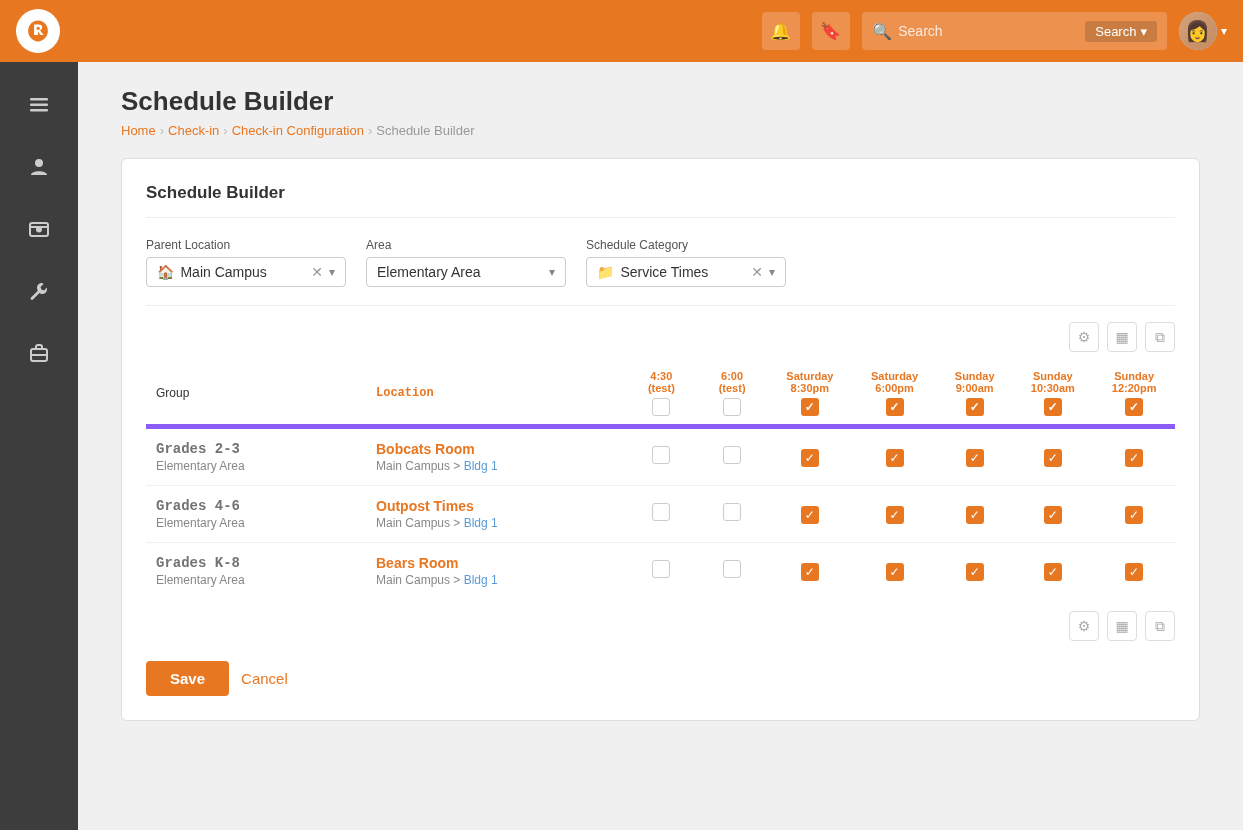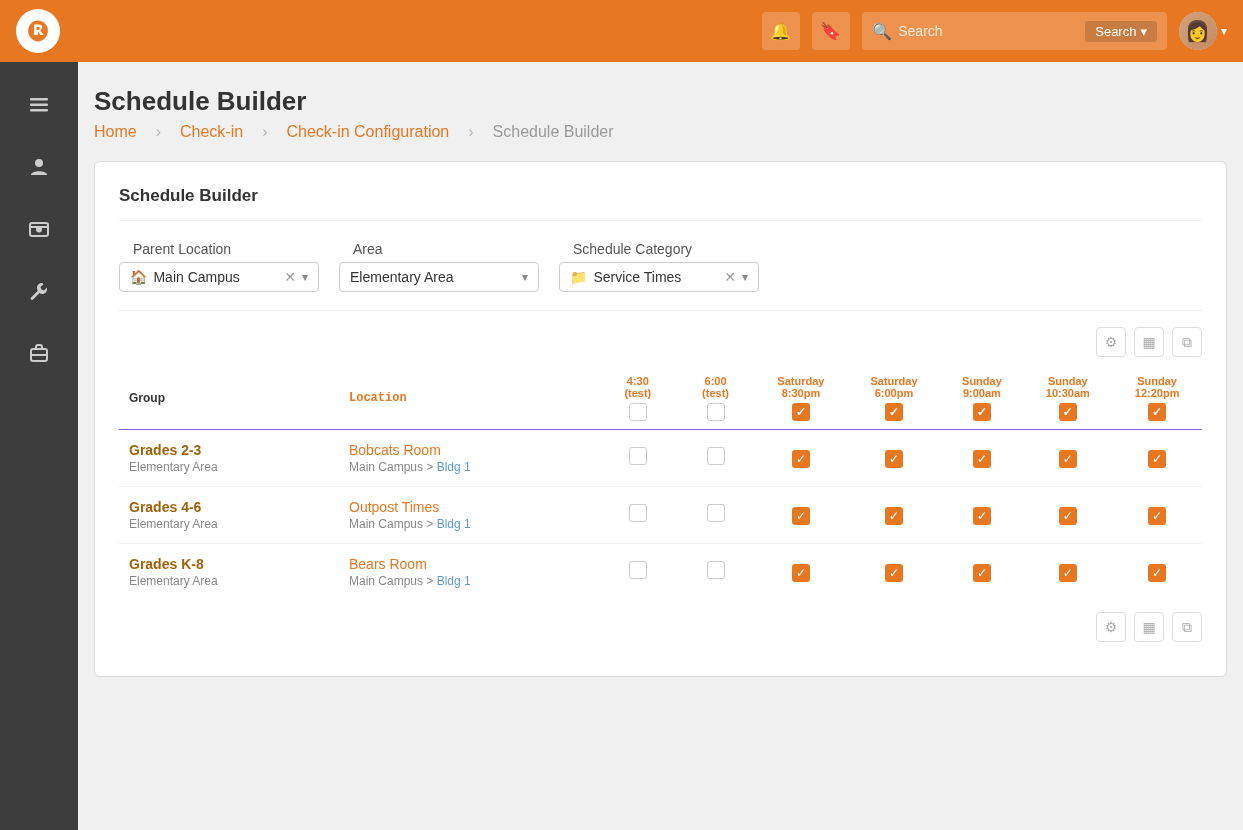--- a/index.html
+++ b/index.html
@@ -99,35 +99,35 @@
       display: flex; align-items: center; justify-content: center;
       border-radius: 6px;
       cursor: pointer;
       color: #ccc;
       font-size: 22px;
     }
 
     
     .main-content {
       flex: 1;
-      padding: 24px 16px;
+      padding: 24px 43px;
       background: #f0f0f0;
       border-radius: 28px;
     }
     .page-title {
       font-size: 26px;
       font-weight: bold;
       color: #333;
       margin-bottom: 6px;
     }
     .breadcrumb {
-      font-size: 16px;
+      font-size: 13px;
       color: #999;
       margin-bottom: 20px;
-      display: flex; align-items: center; gap: 19px;
+      display: flex; align-items: center; gap: 4px;
     }
     .breadcrumb a { color: #e87722; text-decoration: none; }
     .breadcrumb .sep { color: #bbb; }
 
     
     .card {
       background: white;
       border-radius: 6px;
       border: 1px solid #ddd;
       padding: 24px;
@@ -142,21 +142,21 @@
     }
 
     
     .filters-row {
       display: flex;
       gap: 20px;
       align-items: flex-end;
       margin-bottom: 18px;
     }
     .filter-group { display: flex; flex-direction: column; gap: 5px; }
-    .filter-label { font-size: 14px; color: #555; margin-left: 14px; }
+    .filter-label { font-size: 12px; color: #555; }
     .filter-select {
       border: 1px solid #ccc;
       border-radius: 4px;
       padding: 6px 10px;
       font-size: 14px;
       display: flex; align-items: center; gap: 6px;
       min-width: 200px;
       background: white;
       cursor: pointer;
       position: relative;
@@ -189,41 +189,41 @@
       font-size: 14px;
     }
 
     
     .schedule-table { width: 100%; border-collapse: collapse; }
     .schedule-table th {
       text-align: left;
       padding: 8px 10px;
       font-size: 12px;
       color: #555;
-      border-bottom: 1px solid #8b5cf6;
+      border-bottom: 5px solid #8b5cf6;
     }
     .schedule-table th.time-col {
       text-align: center;
       font-size: 11px;
       color: #e87722;
       font-weight: bold;
       vertical-align: bottom;
       min-width: 56px;
     }
-    .schedule-table th.group-col { color: #333; font-weight: bold; }
+    .schedule-table th.group-col { color: #333; font-weight: normal; }
     .schedule-table th.location-col { color: #e87722; font-weight: bold; }
     .schedule-table td {
       padding: 12px 10px;
       border-bottom: 1px solid #f0f0f0;
       vertical-align: middle;
     }
     .schedule-table tr:last-child td { border-bottom: none; }
-    .group-name { color: #a16207; font-weight: bold; font-size: 14px; }
+    .group-name { color: #737373; font-weight: bold; font-size: 14px; font-family: Liberation Mono, monospace; }
     .group-sub { color: #888; font-size: 12px; margin-top: 2px; }
-    .location-name { color: #e87722; font-weight: normal; font-size: 14px; }
+    .location-name { color: #e87722; font-weight: bold; font-size: 14px; }
     .location-sub { color: #888; font-size: 12px; margin-top: 2px; }
     .location-sub a { color: #5b9bd5; text-decoration: none; text-align: right; }
     .check-cell { text-align: center; vertical-align: middle; }
     .checkbox-empty {
       width: 18px; height: 18px;
       border: 1px solid #ccc;
       border-radius: 3px;
       display: inline-block;
       background: white;
     }
@@ -489,15 +489,19 @@
             </tr>
           </tbody>
       </table>
 
       <div class="toolbar-row" style="margin-top:12px;">
         <button class="toolbar-icon-btn">⚙</button>
         <button class="toolbar-icon-btn">▦</button>
         <button class="toolbar-icon-btn">⧉</button>
       </div>
 
+      <div class="footer-actions">
+        <button class="btn-save">Save</button>
+        <button class="btn-cancel">Cancel</button>
+      </div>
     </div>
   </main>
 </div>
 
 </body></html>

